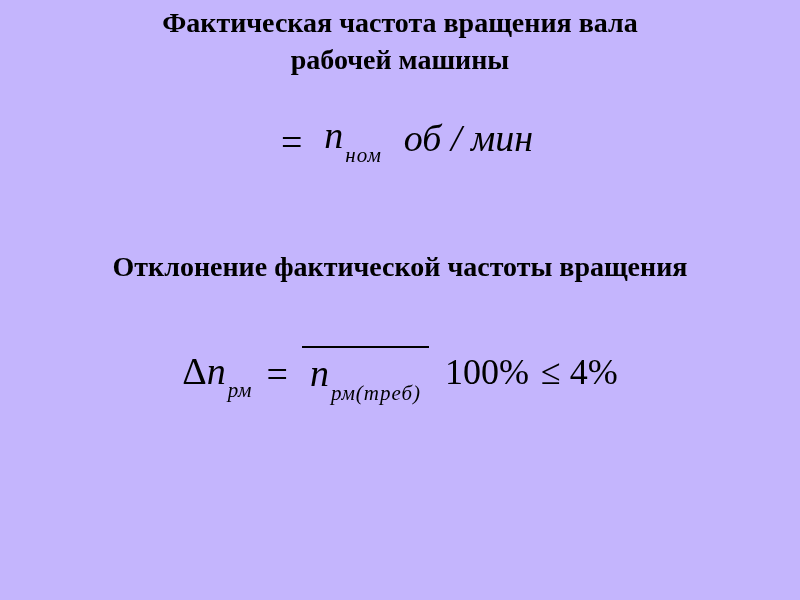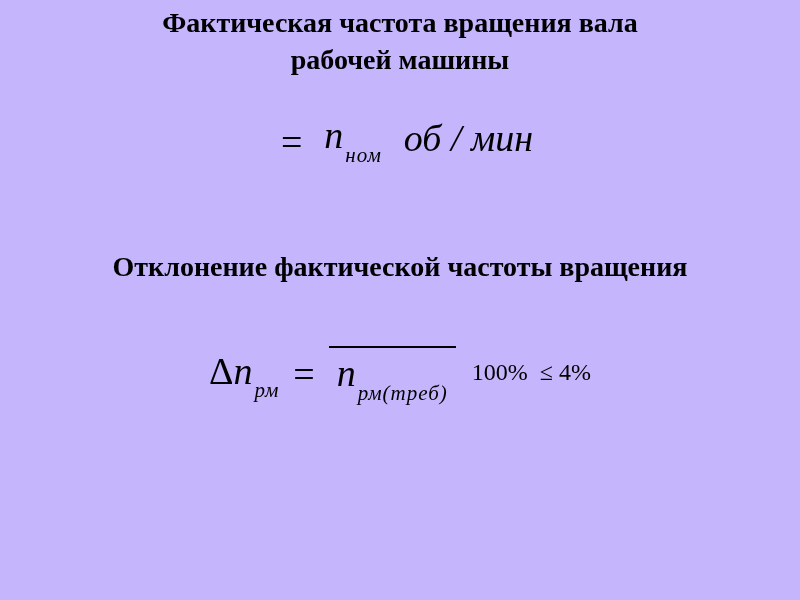--- a/index.html
+++ b/index.html
@@ -64,21 +64,21 @@
   .num { padding: 0 8px 7px 8px; }
   .den { border-top: 2px solid #000; padding: 3px 8px 0 8px; }
   .minus { margin: 0 12px; }
   .units {
     font-style: italic;
     margin-left: 14px;
     position: relative;
     top: -6px;
   }
   .tail {
-    font-size: 24px;
+    font-size: 36px;
     margin-left: 16px;
     position: relative;
     top: -4px;
   }
   .tail .constraint { margin-left: 12px; }
 </style>
 </head>
 <body>
 
 <div class="slide">

